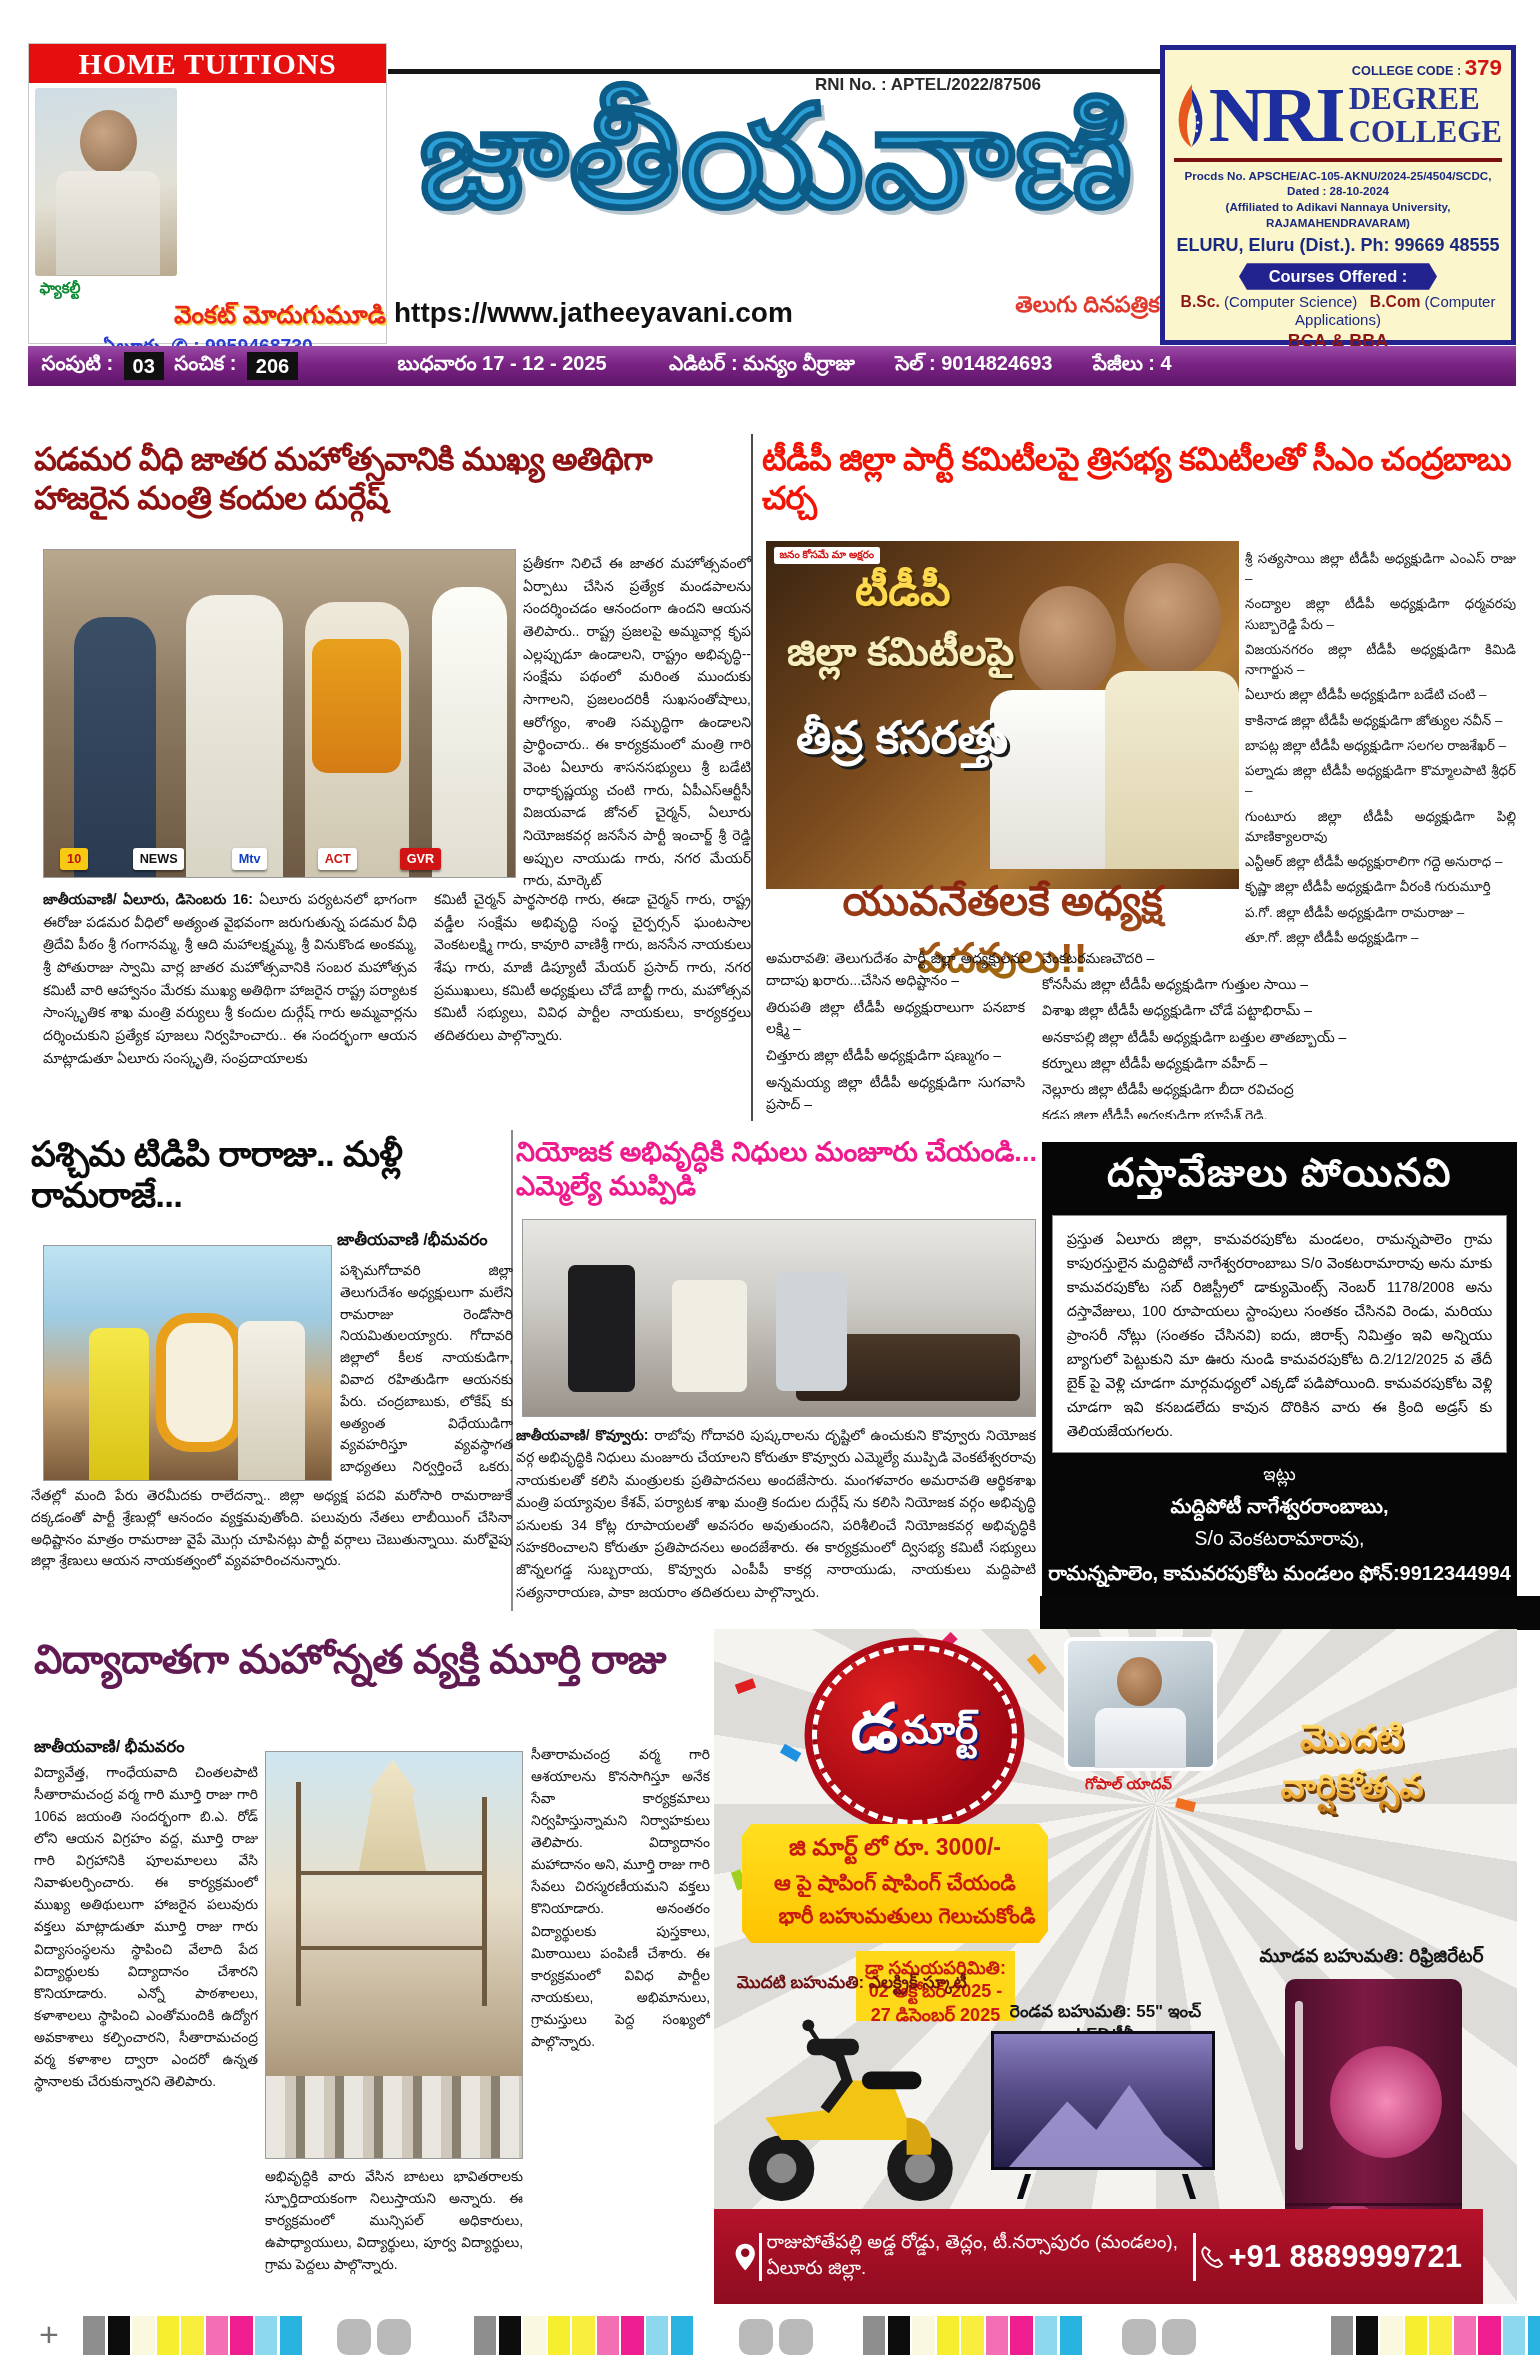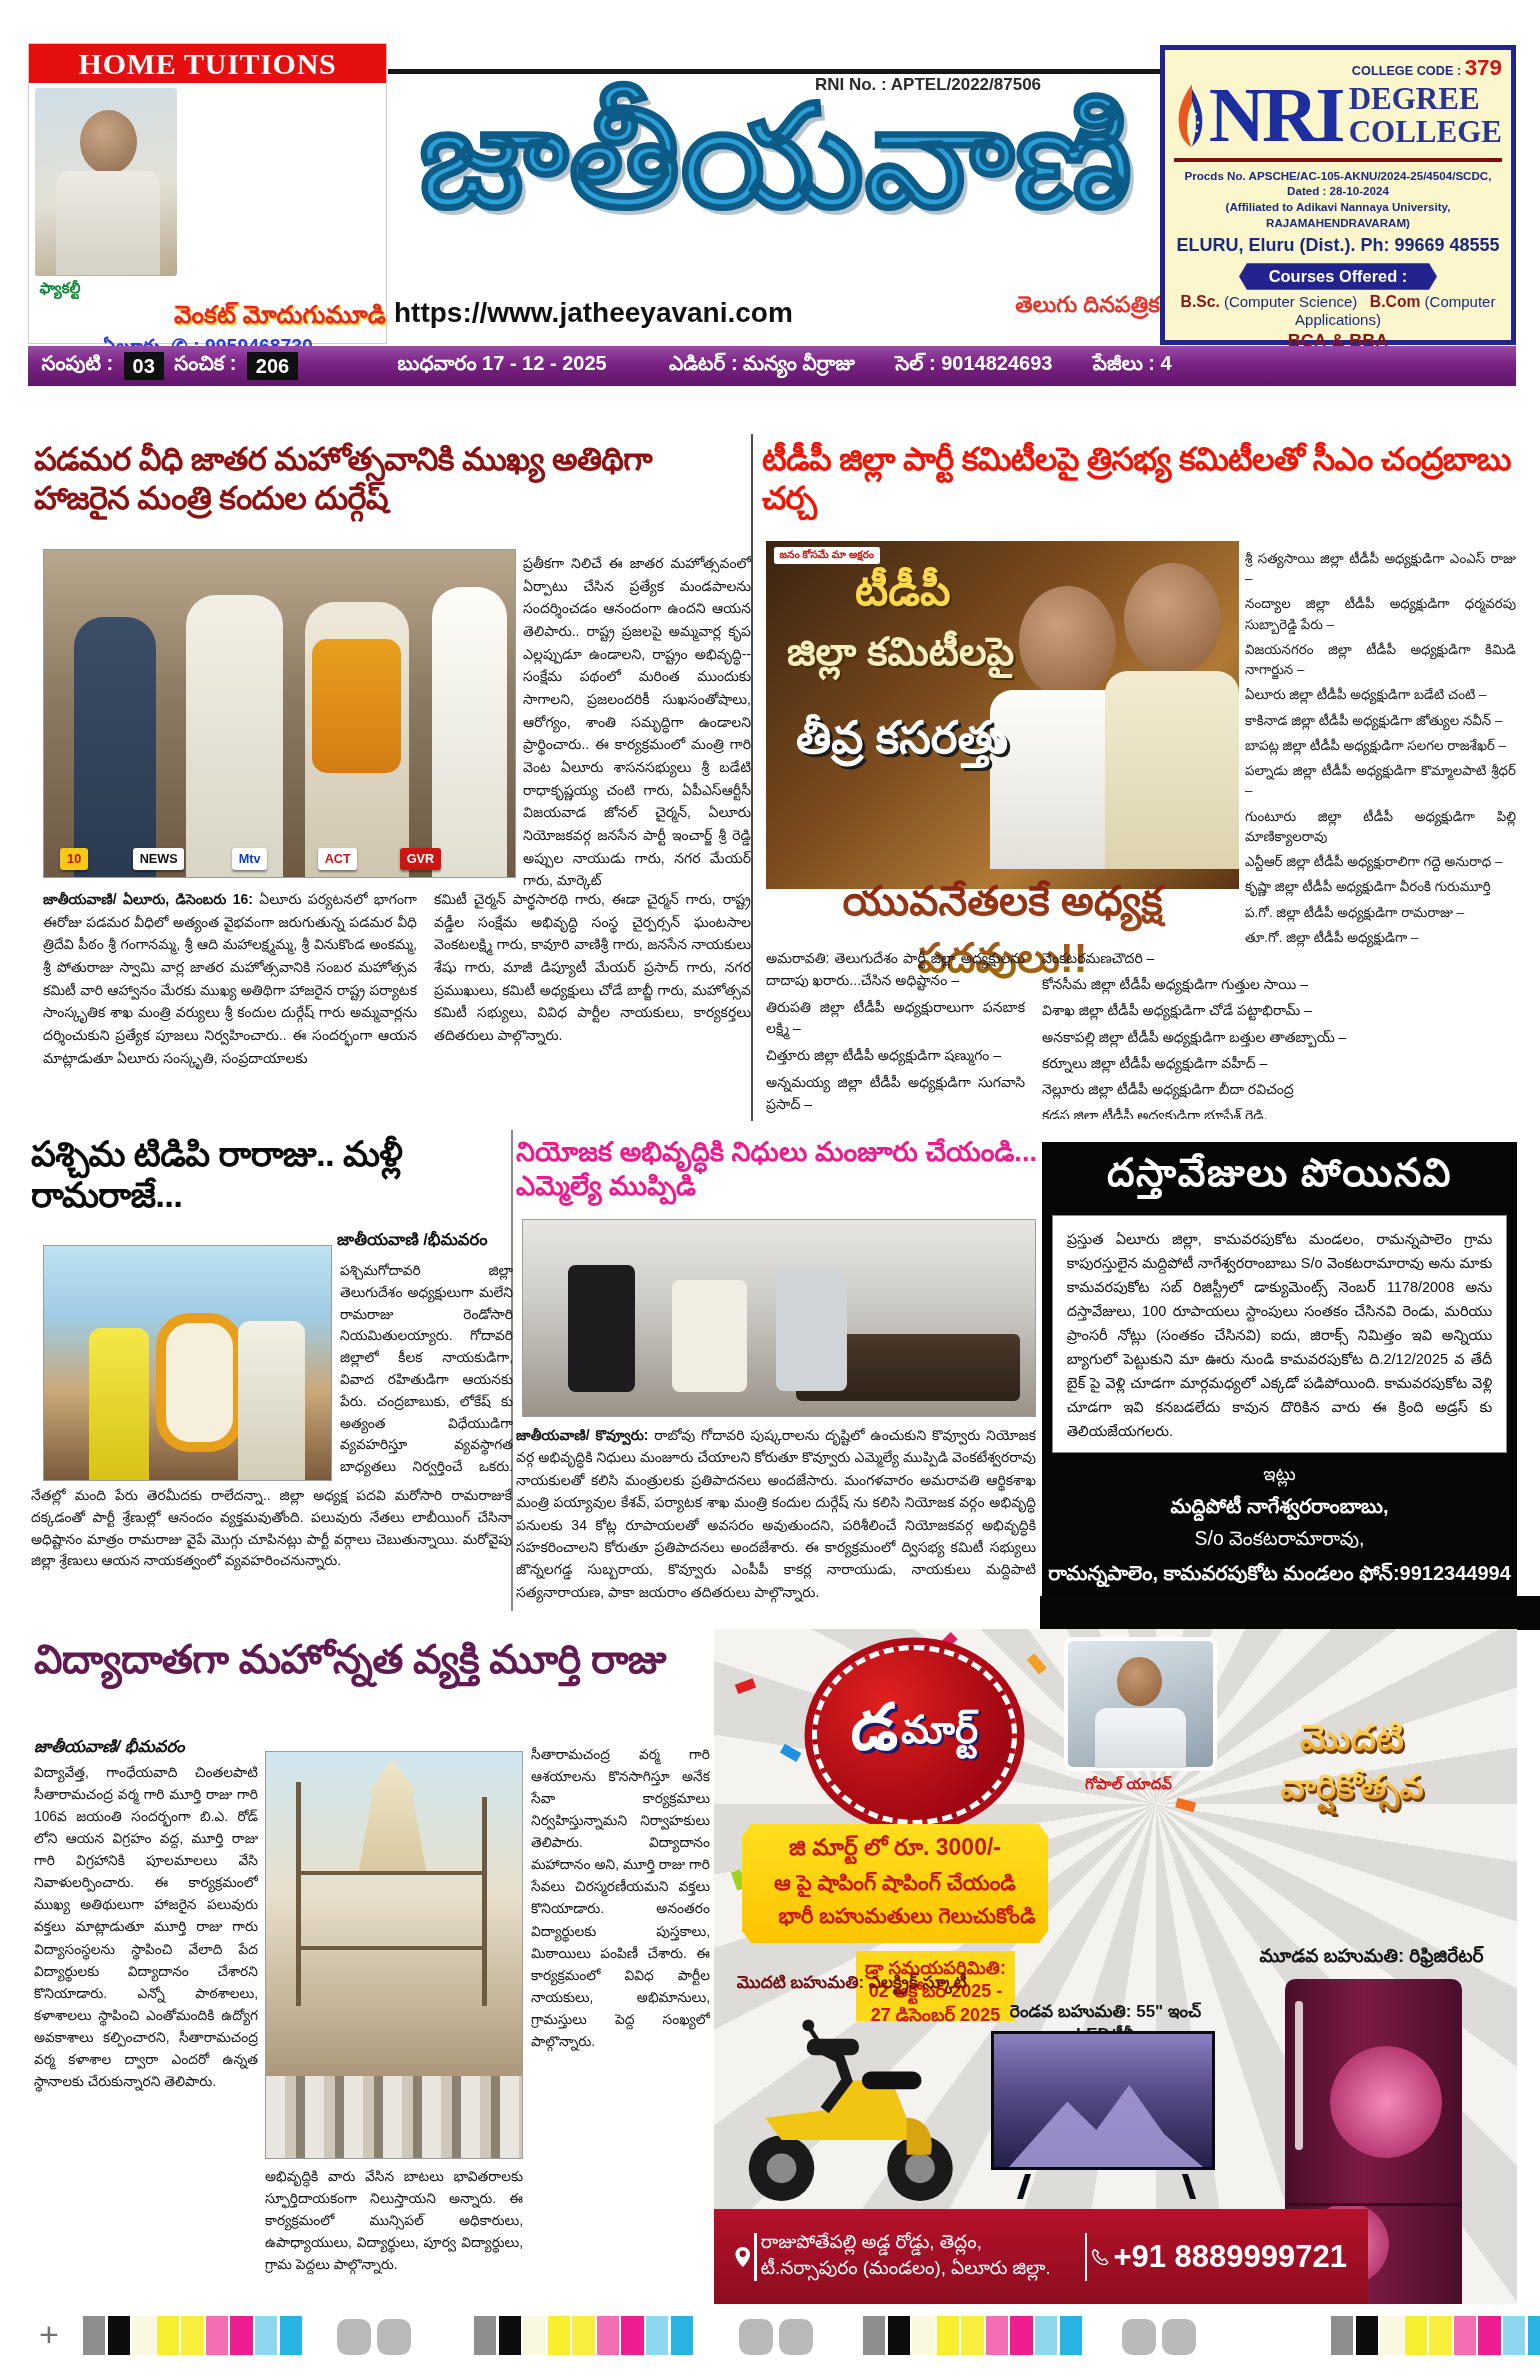--- a/index.html
+++ b/index.html
@@ -85,21 +85,21 @@
   .notice{left:1042px;top:1142px;width:475px;height:455px;background:#060606;box-sizing:border-box;}
   .notice-title{color:#fff;text-align:center;font-size:39px;font-weight:bold;padding-top:9px;letter-spacing:1.5px;}
   .notice-panel{margin:10.4px;background:#fff;border:1.5px solid #8a8a8a;padding:10.4px 13.4px;font-size:14.5px;line-height:1.66;text-align:justify;color:#0a0a0a;height:238px;box-sizing:border-box;overflow:hidden;}
   .notice-sign{color:#fff;text-align:center;}
   .ns1{font-size:18px;margin-top:0px;}
   .ns2{font-size:20px;font-weight:bold;margin-top:6px;}
   .ns3{font-size:19.4px;margin-top:4.5px;}
   .ns4{font-size:20px;font-weight:bold;margin-top:7.5px;}
   
   .murthy-headline{left:34px;top:1637px;width:674px;font-size:40px;font-weight:bold;color:#611a52;letter-spacing:-0.7px;}
-  .murthy-byline{left:34px;top:1737px;font-size:16.4px;font-weight:bold;color:#111;font-style:italic;}
+  .murthy-byline{left:34px;top:1737px;font-size:16.4px;font-weight:bold;color:#111;}
   .m-col1{left:34px;top:1762px;width:224px;height:540px;font-size:13.8px;line-height:1.6;overflow:hidden;}
   .m-photo{left:265px;top:1751px;width:258px;height:408px;background:linear-gradient(180deg,#cfe6f0 0%,#e8e0cc 35%,#bba98c 70%,#8a7456 100%);border:0.7px solid #9a9a9a;box-sizing:border-box;overflow:hidden;}
   .gopuram{position:absolute;left:82px;top:7.5px;width:89px;height:112px;background:linear-gradient(180deg,#efe6c8,#d8c9a0);clip-path:polygon(50% 0,78% 30%,72% 30%,88% 100%,12% 100%,28% 30%,22% 30%);}
   .scaffold{position:absolute;background:#6e5a40;}
   .crowd{position:absolute;left:0;bottom:0;width:100%;height:82px;background:repeating-linear-gradient(90deg,#e9e6df 0 19.4px,#cfc8ba 19.4px 30px,#8a8070 30px 39px);}
   .m-col2{left:265px;top:2166px;width:258px;height:136px;font-size:13.8px;line-height:1.6;overflow:hidden;}
   .m-col3{left:531px;top:1744px;width:179px;height:557px;font-size:13.8px;line-height:1.6;overflow:hidden;}
   .black-strip{left:1040px;top:1596px;width:500px;height:34px;background:#070707;}
   
   .dmart{left:714px;top:1629px;width:803px;height:675px;overflow:hidden;background:repeating-conic-gradient(from 0deg at 55% 26%, #f4f3f0 0deg 9deg, #dddcd8 9deg 18deg);}
@@ -120,21 +120,21 @@
   .dm-prize3{position:absolute;left:522px;top:316px;width:271px;text-align:center;color:#141414;font-size:18.6px;font-weight:bold;}
   .scooter{position:absolute;left:21px;top:377px;width:233px;height:198px;}
   .tv{position:absolute;left:277px;top:402px;width:231px;height:168px;}
   .tv-screen{width:224px;height:139px;border:3px solid #0a0a14;box-sizing:border-box;background:linear-gradient(180deg,#8a7fc0 0%,#5a4f8a 40%,#241f4a 100%);position:relative;overflow:hidden;}
   .mtn{position:absolute;left:15px;bottom:0;width:194px;height:82px;background:#a79cd8;clip-path:polygon(0 100%,30% 20%,45% 55%,62% 0,80% 60%,100% 100%);opacity:.85;}
   .tv-leg{position:absolute;bottom:0;width:6px;height:25px;background:#0a0a14;}
   .fridge{position:absolute;left:571px;top:350px;width:177px;height:353px;background:linear-gradient(90deg,#4a0e2a,#7c1a44 45%,#4a0e2a);border-radius:10.4px;overflow:hidden;}
   .flower{position:absolute;border-radius:50%;background:radial-gradient(circle,#f48ab8,#b83a72 70%,transparent 72%);}
   .fr-handle{position:absolute;left:10.4px;top:22.4px;width:7.5px;height:149px;background:#d8c8cc;border-radius:3.7px;}
   .fr-line{position:absolute;left:0;top:224px;width:100%;height:3px;background:#3a0a20;}
-  .dm-footer{position:absolute;left:0;top:580px;width:654px;height:95px;background:linear-gradient(180deg,#b5122a,#8e0c1f);display:flex;align-items:center;color:#fff;box-sizing:border-box;padding:16px 21px;gap:4px;}
+  .dm-footer{position:absolute;left:0;top:580px;width:769px;height:95px;background:linear-gradient(180deg,#b5122a,#8e0c1f);display:flex;align-items:center;color:#fff;box-sizing:border-box;padding:16px 21px;gap:4px;}
   .dm-addr{font-size:18.6px;}
   .dm-phone{font-size:31px;font-weight:bold;white-space:nowrap;}
   .vbar{width:3.7px;height:48px;background:#fff;}
   
   .pm-plus{left:39px;top:2315px;font-size:34px;color:#707070;}
   .pm-cluster{position:absolute;top:2316px;display:flex;gap:2.2px;}
   .sq{display:inline-block;width:22.4px;height:39px;}
   .pm-blobs{position:absolute;top:2319px;display:flex;gap:6px;}
   .blob{width:34px;height:36px;border-radius:10.4px;background:#b9b9b9;}
 </style>

